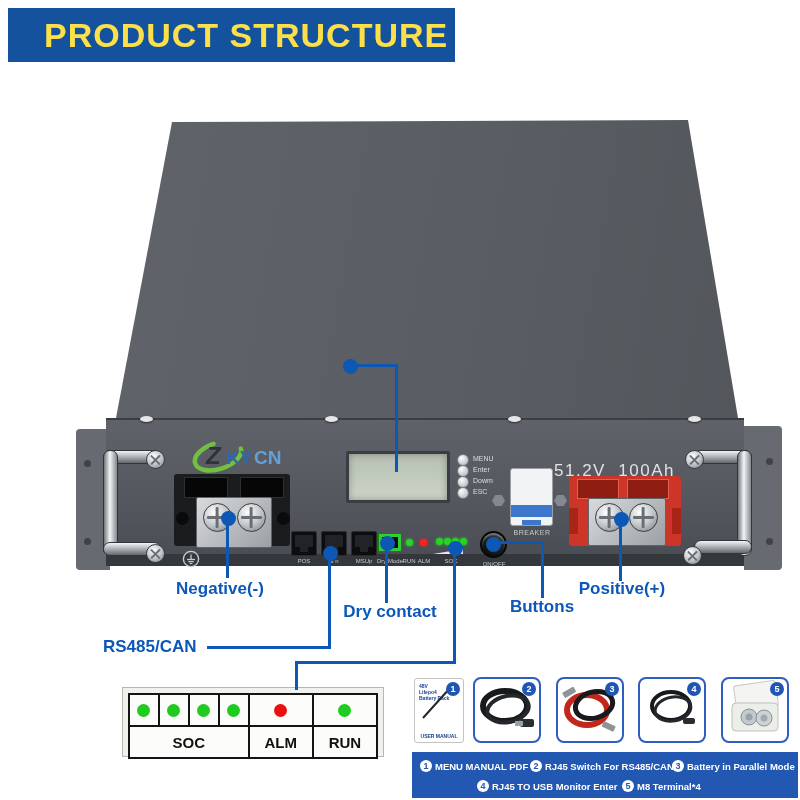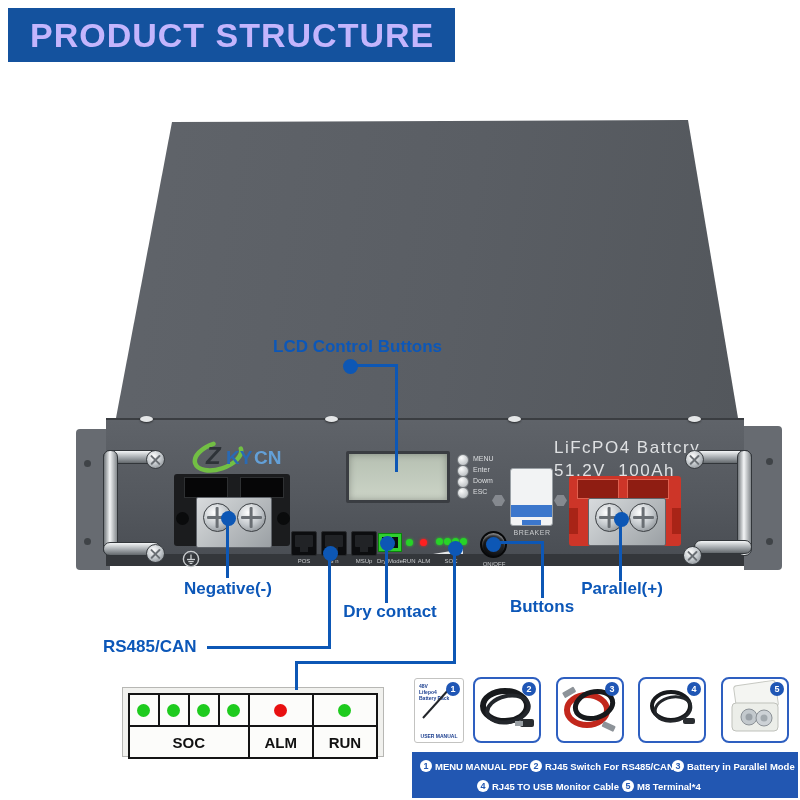--- a/index.html
+++ b/index.html
@@ -1,21 +1,21 @@
 <!DOCTYPE html>
 <html><head>
 <meta charset="utf-8">
 <style>
   html,body{margin:0;padding:0;background:#fff;}
   .stage{position:relative;width:800px;height:800px;background:#fff;overflow:hidden;
          font-family:"Liberation Sans",sans-serif;}
   .abs{position:absolute;}
   
   .title-bar{position:absolute;left:8px;top:8px;width:447px;height:54px;background:#14529e;
-             color:#c4b5fd;font-size:34px;font-weight:800;line-height:54px;padding-left:22px;
+             color:#fde047;font-size:34px;font-weight:800;line-height:54px;padding-left:36px;
              letter-spacing:1px;box-sizing:border-box;}
   
   .top-face{position:absolute;left:116px;top:120px;width:622px;height:298px;
             clip-path:polygon(56px 2px,572px 0px,622px 298px,0px 298px);
             background:linear-gradient(100deg,#60646a 0%,#5a5e64 55%,#53575c 100%);z-index:1;}
   .front-panel{position:absolute;left:106px;top:418px;width:638px;height:138px;
                background:linear-gradient(#5f6369,#54585e 60%,#4a4e54);border-top:2px solid #3a3d41;
                box-sizing:border-box;z-index:2;}
   .panel-bottom{position:absolute;left:106px;top:554px;width:638px;height:12px;background:#34373b;z-index:2;}
   .ear{position:absolute;background:#676b71;z-index:1;}
@@ -176,40 +176,38 @@
 
   <div class="hex" style="left:492px;top:495px;"></div>
   <div class="hex" style="left:554px;top:495px;"></div>
 
   <div class="abs" style="left:510px;top:468px;width:43px;height:58px;background:#f2f3f4;border:1px solid #9aa0a5;border-radius:3px;overflow:hidden;z-index:3;box-sizing:border-box;">
     <div class="abs" style="left:0;top:36px;width:43px;height:12px;background:#3c77cc;"></div>
     <div class="abs" style="left:11px;top:51px;width:19px;height:6px;background:#3c77cc;"></div>
   </div>
   <div class="ptext" style="left:506px;top:529px;width:52px;font-size:7px;letter-spacing:.5px;">BREAKER</div>
 
-  <div class="abs" style="left:554px;top:438px;font-size:17px;color:#dfe1e3;letter-spacing:1.5px;z-index:3;">LiFcPO4 Battcry</div>
   <div class="abs" style="left:554px;top:461px;font-size:17px;color:#dfe1e3;letter-spacing:1.5px;white-space:pre;z-index:3;">51.2V  100Ah</div>
 
   <div class="abs" style="left:569px;top:476px;width:112px;height:70px;background:#cd3528;border-radius:3px;z-index:3;"></div>
   <div class="abs" style="left:577px;top:479px;width:40px;height:18px;background:#8f1d12;border:1px solid #e0604f;z-index:3;"></div>
   <div class="abs" style="left:627px;top:479px;width:40px;height:18px;background:#8f1d12;border:1px solid #e0604f;z-index:3;"></div>
   <div class="abs" style="left:588px;top:498px;width:76px;height:46px;background:linear-gradient(135deg,#d8dbdd,#9ba0a4);border:1px solid #60646a;border-radius:2px;z-index:3;"></div>
   <div class="screw tscrew" style="left:595px;top:503px;width:27px;height:27px;z-index:4;"></div>
   <div class="screw tscrew" style="left:629px;top:503px;width:27px;height:27px;z-index:4;"></div>
   <div class="abs" style="left:569px;top:508px;width:9px;height:26px;background:#a82417;z-index:4;"></div>
   <div class="abs" style="left:672px;top:508px;width:9px;height:26px;background:#a82417;z-index:4;"></div>
 
   <div class="dot" style="left:343px;top:359px;"></div>
   <div class="cline" style="left:350px;top:364px;width:48px;height:3px;"></div>
   <div class="cline" style="left:395px;top:364px;width:3px;height:108px;"></div>
-  <div class="clabel" style="left:273px;top:337px;">LCD Control Buttons</div>
 
   <div class="dot" style="left:221px;top:511px;"></div>
   <div class="cline" style="left:226px;top:518px;width:3px;height:60px;"></div>
-  <div class="clabel" style="left:158px;top:579px;width:140px;text-align:center;">Negative(-)</div>
+  <div class="clabel" style="left:150px;top:579px;width:140px;text-align:center;">Negative(-)</div>
 
   <div class="dot" style="left:323px;top:546px;"></div>
   <div class="cline" style="left:328px;top:551px;width:3px;height:98px;"></div>
   <div class="cline" style="left:207px;top:646px;width:124px;height:3px;"></div>
   <div class="clabel" style="left:103px;top:637px;">RS485/CAN</div>
 
   <div class="dot" style="left:380px;top:536px;"></div>
   <div class="cline" style="left:385px;top:541px;width:3px;height:62px;"></div>
   <div class="clabel" style="left:334px;top:602px;width:112px;text-align:center;">Dry contact</div>
 
@@ -218,21 +216,21 @@
   <div class="cline" style="left:295px;top:661px;width:161px;height:3px;"></div>
   <div class="cline" style="left:295px;top:661px;width:3px;height:29px;"></div>
 
   <div class="dot" style="left:486px;top:537px;"></div>
   <div class="cline" style="left:492px;top:541px;width:52px;height:3px;"></div>
   <div class="cline" style="left:541px;top:541px;width:3px;height:57px;"></div>
   <div class="clabel" style="left:508px;top:597px;width:68px;text-align:center;">Buttons</div>
 
   <div class="dot" style="left:614px;top:512px;"></div>
   <div class="cline" style="left:619px;top:517px;width:3px;height:64px;"></div>
-  <div class="clabel" style="left:572px;top:579px;width:100px;text-align:center;">Parallel(+)</div>
+  <div class="clabel" style="left:572px;top:579px;width:100px;text-align:center;">Positive(+)</div>
 
   <div class="led-table-wrap">
     <table class="led-table">
       <tbody>
           <tr>
         <td>
               <div class="cell-led" style="background: rgb(30, 203, 30);"></div>
             </td>
         <td>
               <div class="cell-led" style="background: rgb(30, 203, 30);"></div>
@@ -319,21 +317,21 @@
     <div class="cap" style="left:118px;top:8px;">
       <span class="badge-white">2</span>
       <span>RJ45 Switch For RS485/CAN</span>
     </div>
     <div class="cap" style="left:260px;top:8px;">
       <span class="badge-white">3</span>
       <span>Battery in Parallel Mode</span>
     </div>
     <div class="cap" style="left:65px;top:28px;">
       <span class="badge-white">4</span>
-      <span>RJ45 TO USB Monitor Cable</span>
+      <span>RJ45 TO USB Monitor Enter</span>
     </div>
     <div class="cap" style="left:210px;top:28px;">
       <span class="badge-white">5</span>
       <span>M8 Terminal*4</span>
     </div>
   </div>
 
 </div>
 
 </body></html>

